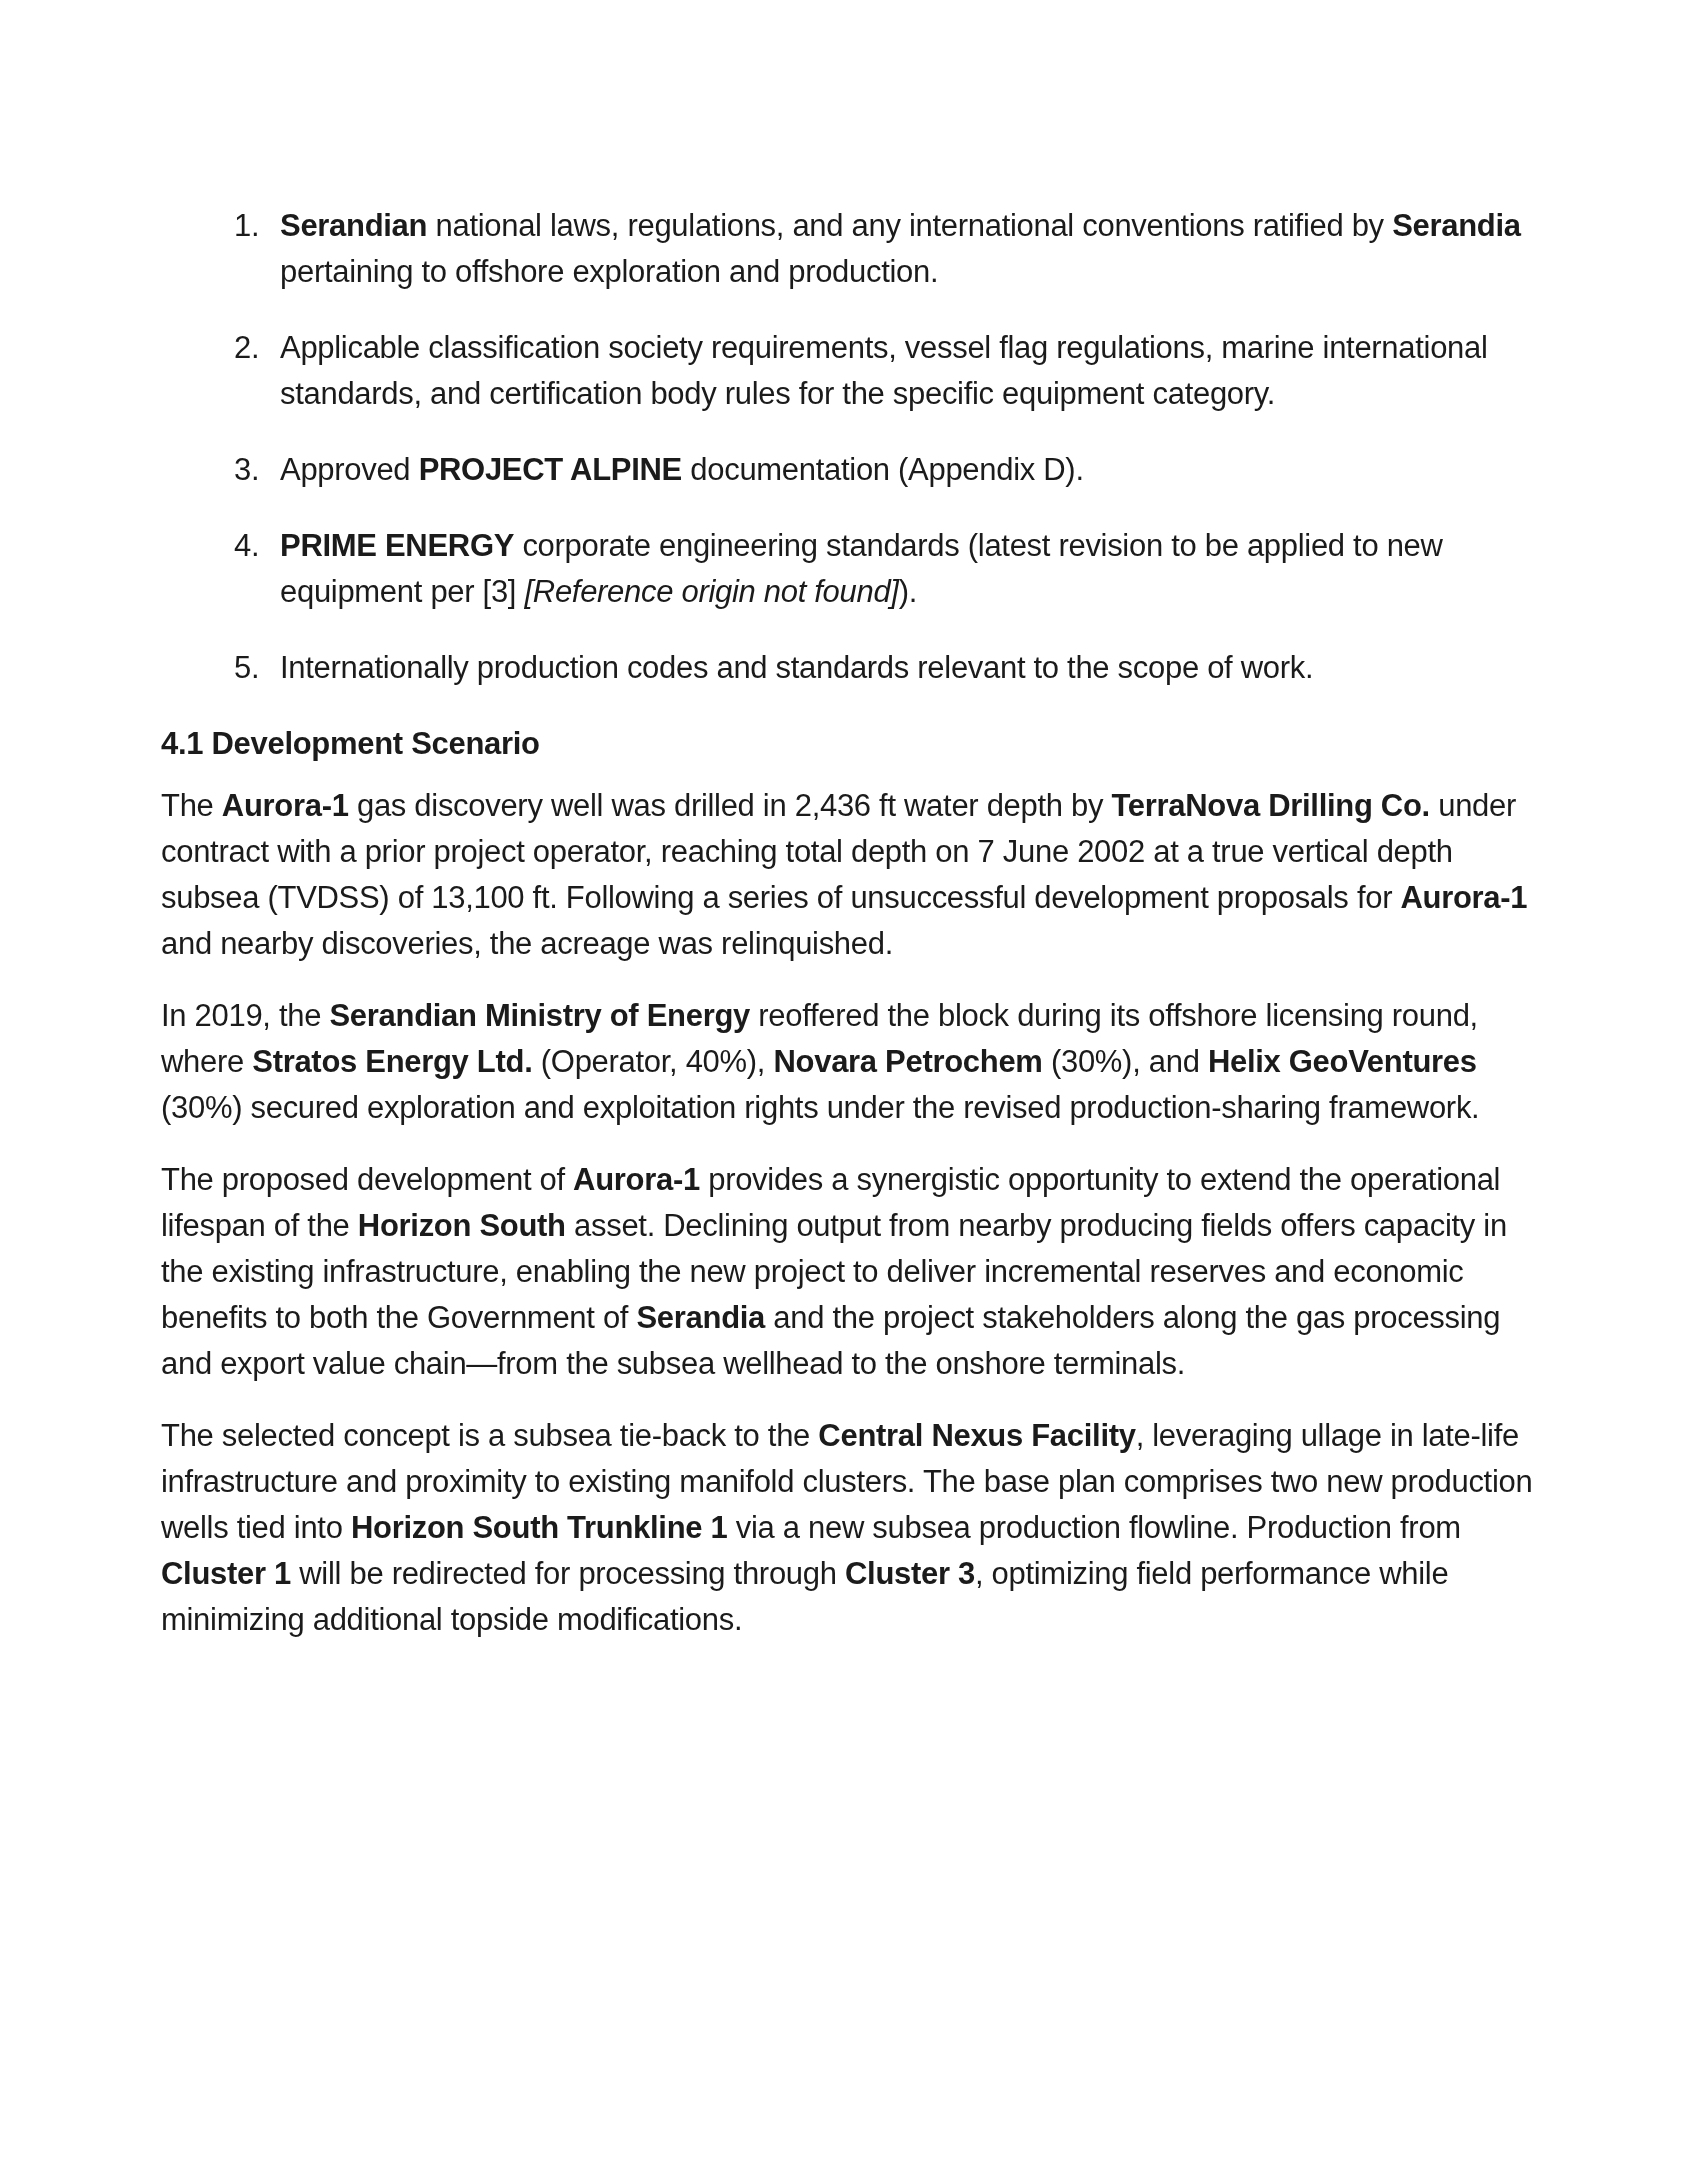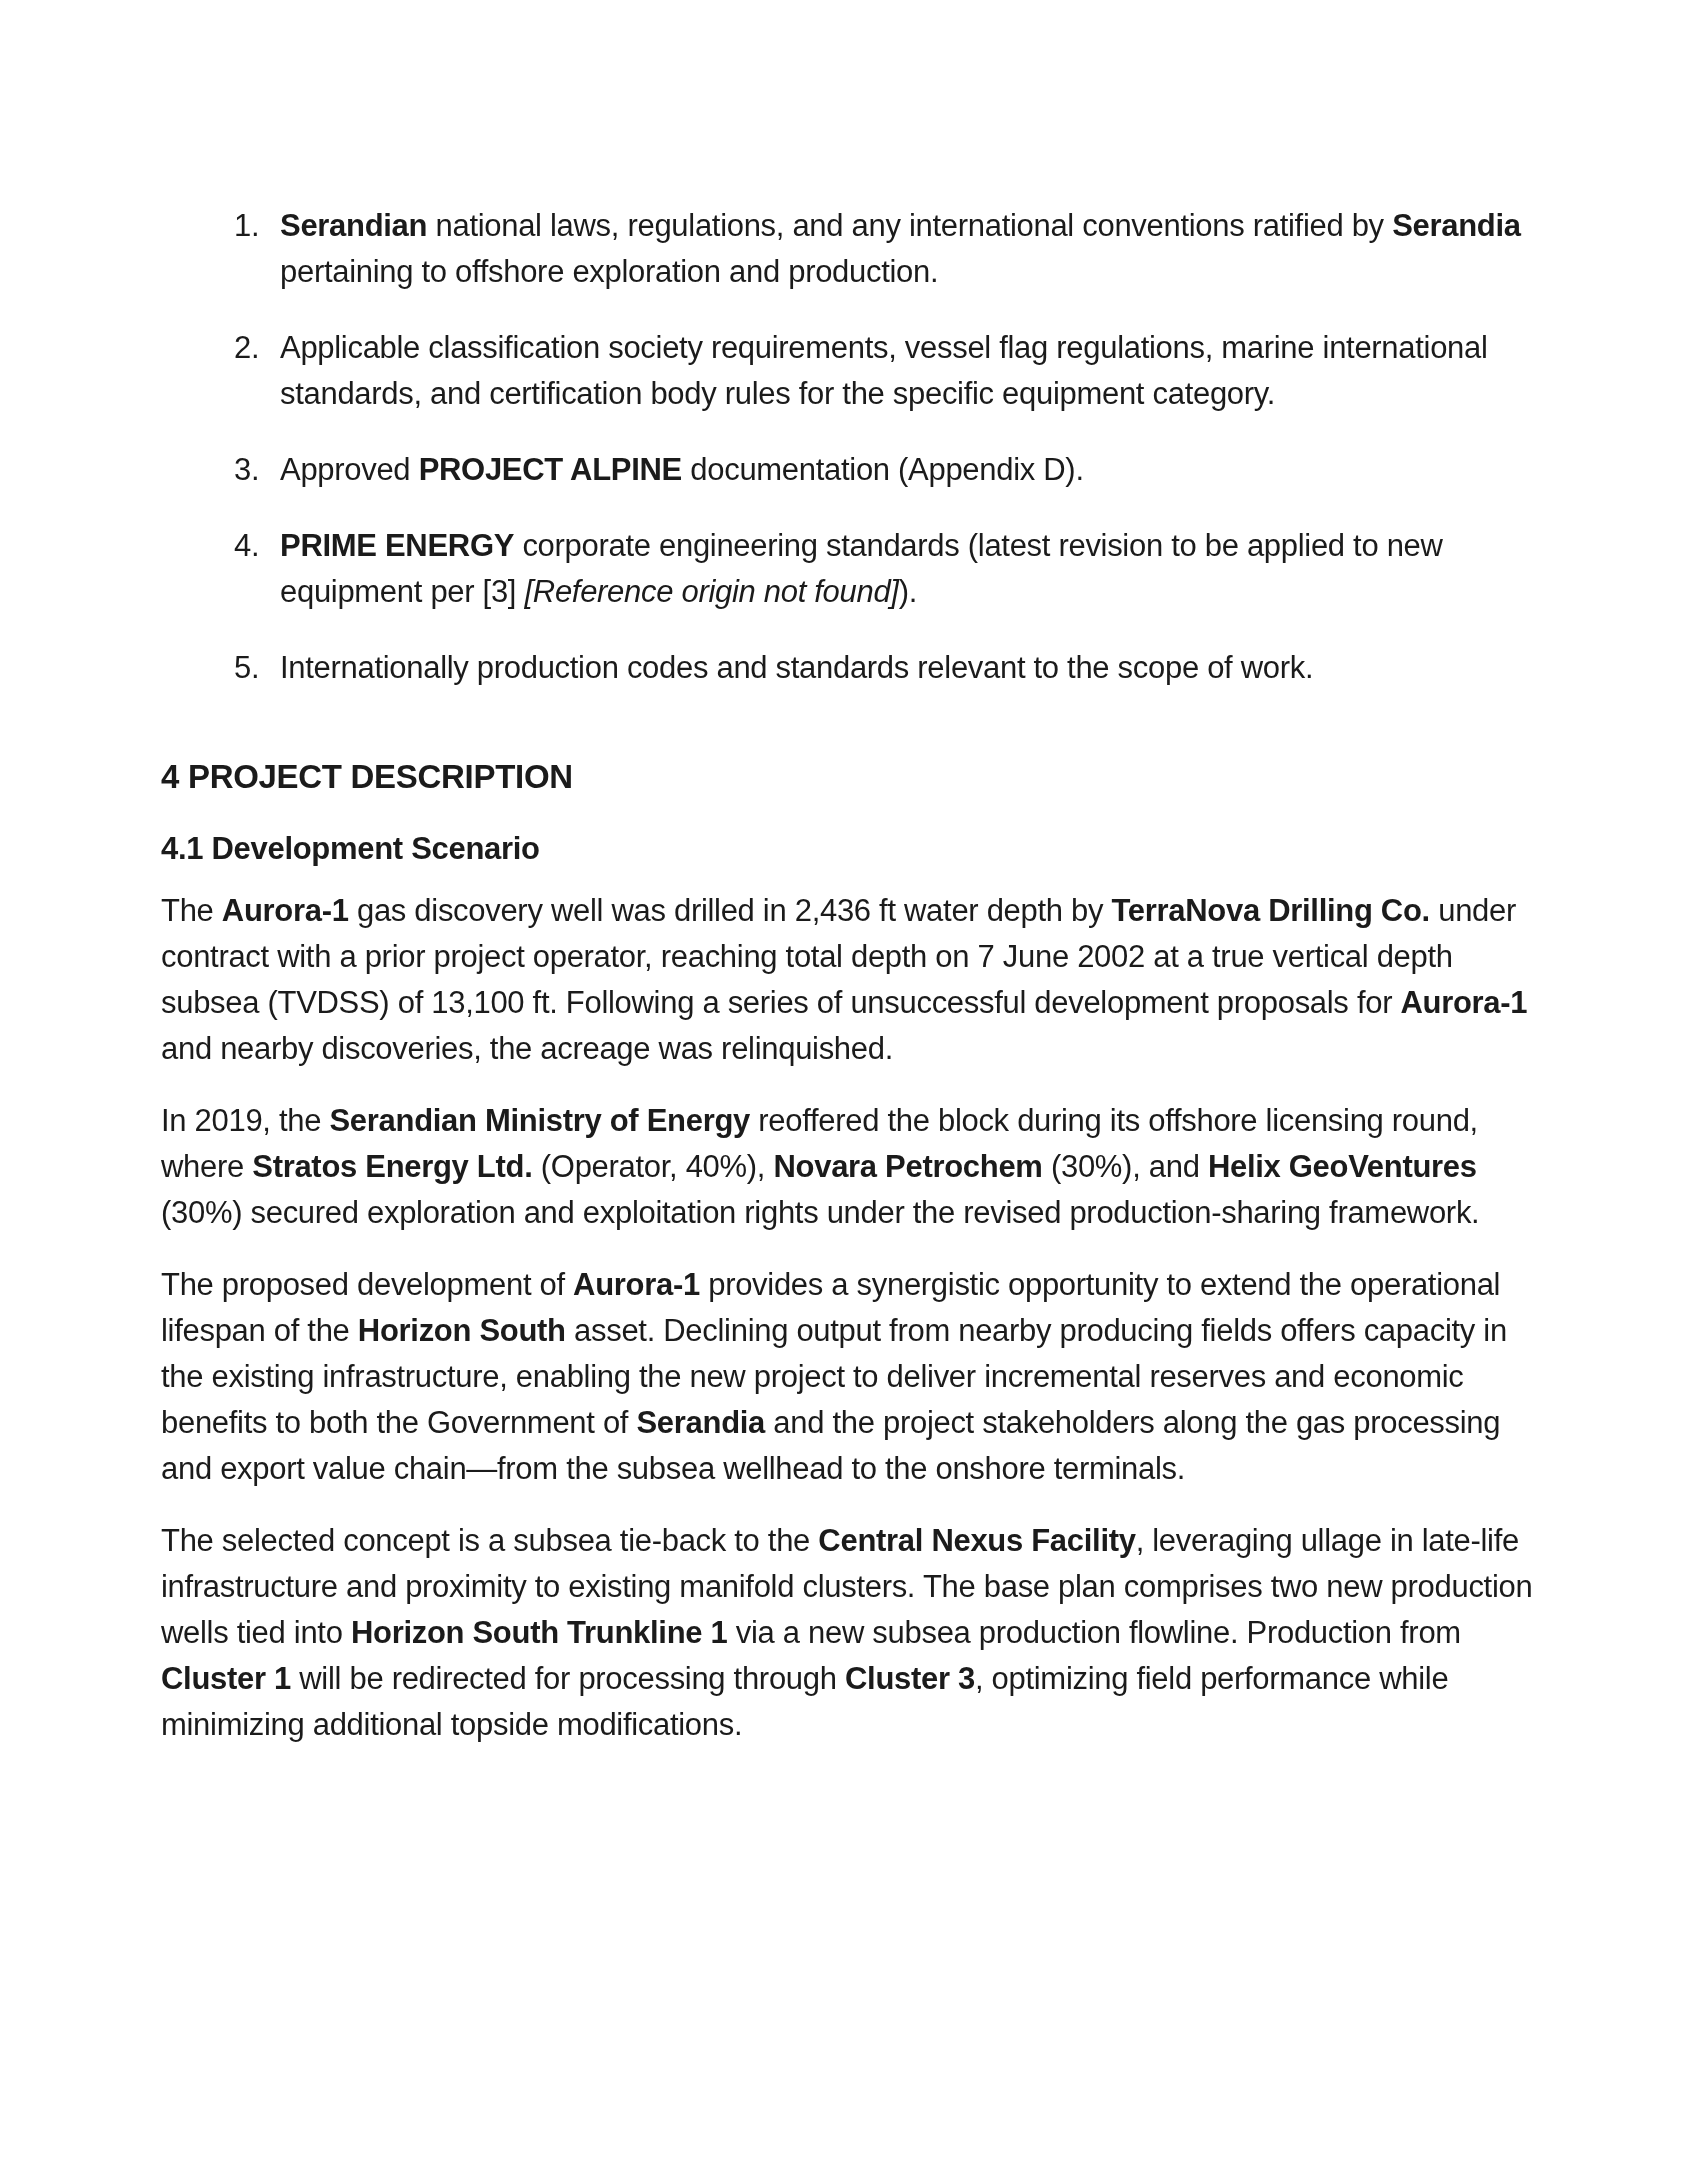--- a/index.html
+++ b/index.html
@@ -80,21 +80,20 @@
     <li>
       <span class="li-num">4.</span>
       <div class="li-content"><b>PRIME ENERGY</b> corporate engineering standards (latest revision to be applied to new equipment per [3] <i>[Reference origin not found]</i>).</div>
     </li>
     <li>
       <span class="li-num">5.</span>
       <div class="li-content">Internationally production codes and standards relevant to the scope of work.</div>
     </li>
   </ol>
 
-  <h2 class="section-heading">4 PROJECT DESCRIPTION</h2>
 
   <h3 class="subsection-heading">4.1 Development Scenario</h3>
 
   <p class="body-para">The <b>Aurora-1</b> gas discovery well was drilled in 2,436 ft water depth by <b>TerraNova Drilling Co.</b> under contract with a prior project operator, reaching total depth on 7 June 2002 at a true vertical depth subsea (TVDSS) of 13,100 ft. Following a series of unsuccessful development proposals for <b>Aurora-1</b> and nearby discoveries, the acreage was relinquished.</p>
 
   <p class="body-para">In 2019, the <b>Serandian Ministry of Energy</b> reoffered the block during its offshore licensing round, where <b>Stratos Energy Ltd.</b> (Operator, 40%), <b>Novara Petrochem</b> (30%), and <b>Helix GeoVentures</b> (30%) secured exploration and exploitation rights under the revised production-sharing framework.</p>
 
   <p class="body-para">The proposed development of <b>Aurora-1</b> provides a synergistic opportunity to extend the operational lifespan of the <b>Horizon South</b> asset. Declining output from nearby producing fields offers capacity in the existing infrastructure, enabling the new project to deliver incremental reserves and economic benefits to both the Government of <b>Serandia</b> and the project stakeholders along the gas processing and export value chain—from the subsea wellhead to the onshore terminals.</p>
 
   <p class="body-para">The selected concept is a subsea tie-back to the <b>Central Nexus Facility</b>, leveraging ullage in late-life infrastructure and proximity to existing manifold clusters. The base plan comprises two new production wells tied into <b>Horizon South Trunkline 1</b> via a new subsea production flowline. Production from <b>Cluster 1</b> will be redirected for processing through <b>Cluster 3</b>, optimizing field performance while minimizing additional topside modifications.</p>

